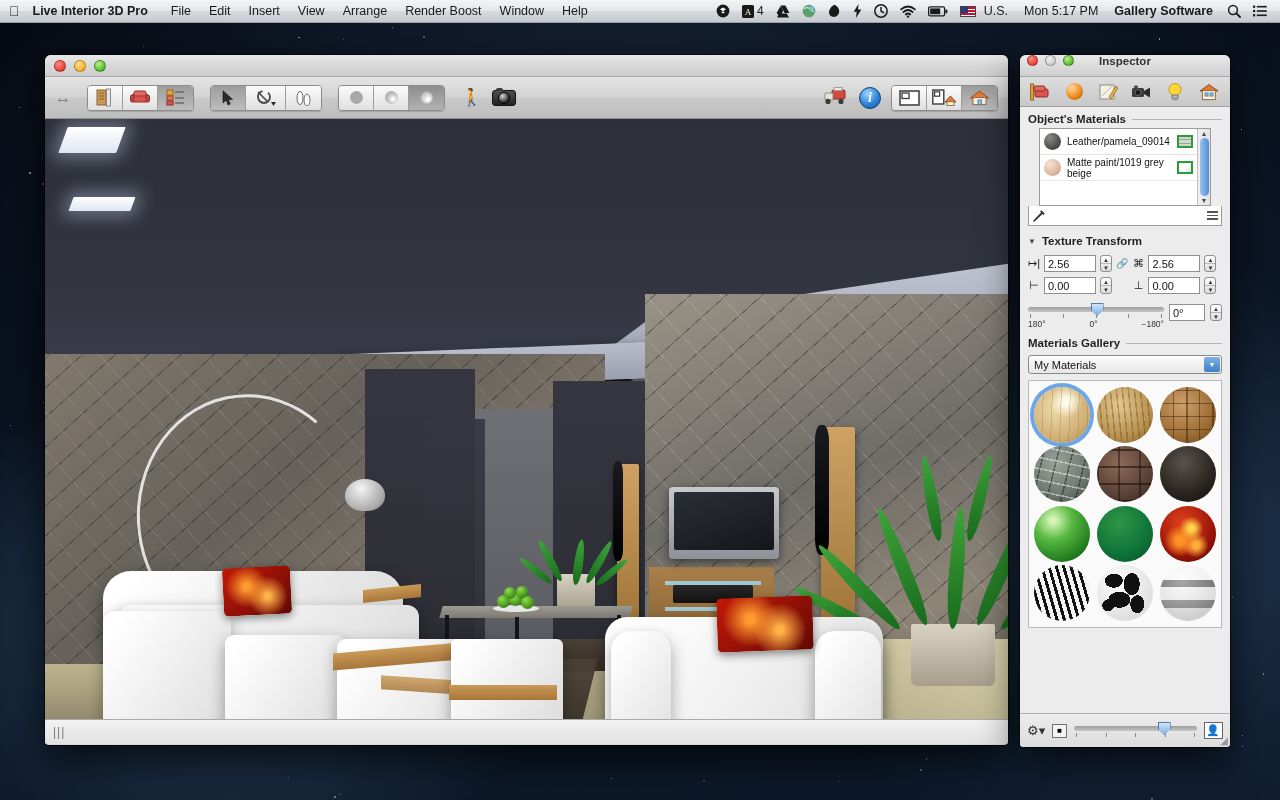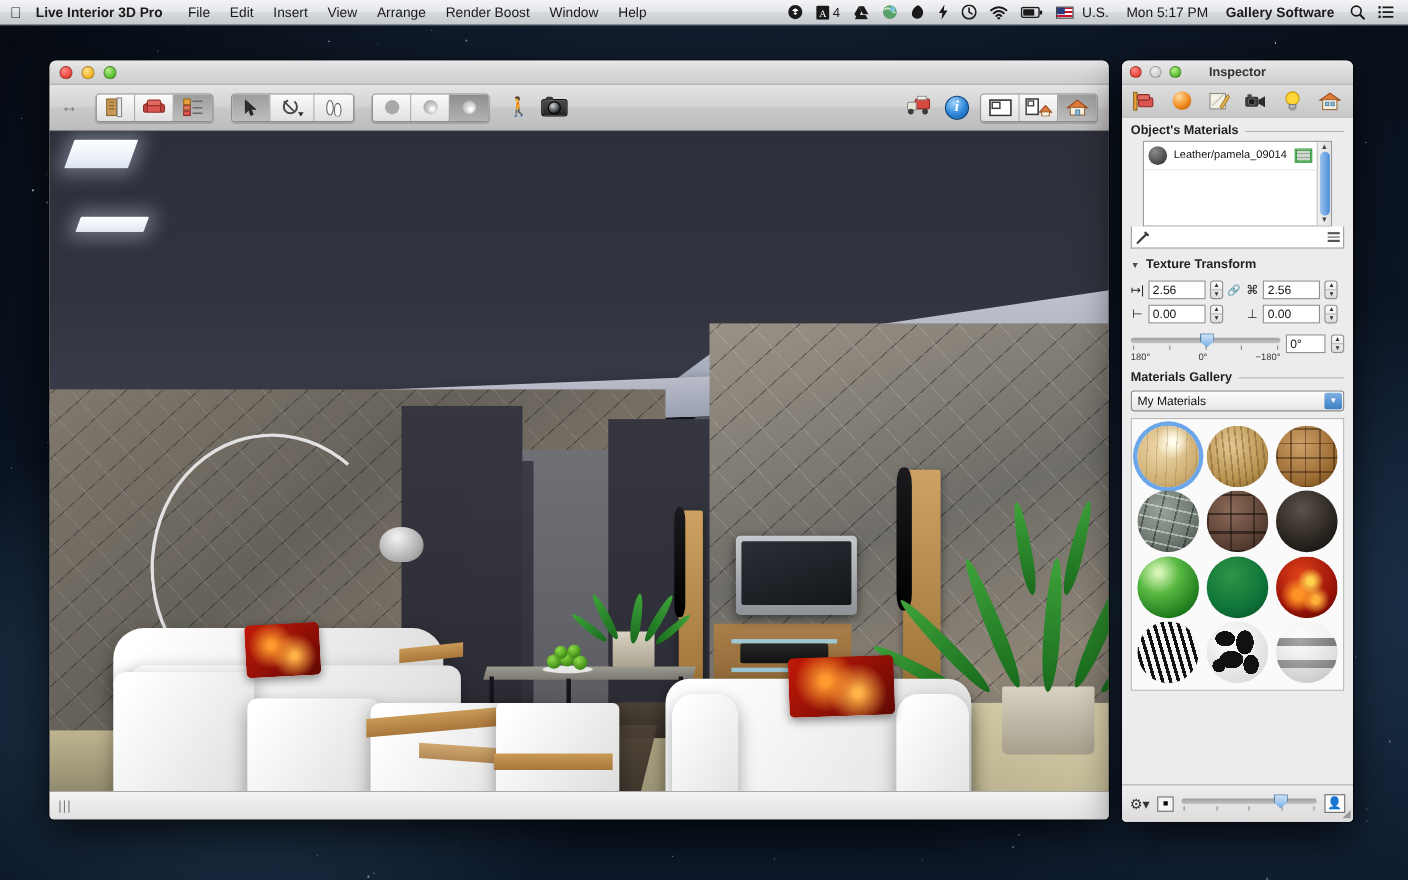--- a/index.html
+++ b/index.html
@@ -202,21 +202,21 @@
   .apples { background:radial-gradient(circle at 35% 30%,#8fdc4a,#3f8c16 70%,#2a6310); border-radius:50%; }
 
   
   .inspector {
     position:absolute; left:1020px; top:55px; width:210px; height:692px;
     background:#ececec; border-radius:6px 6px 4px 4px; overflow:hidden;
     box-shadow:0 14px 40px rgba(0,0,0,.75), 0 0 0 1px rgba(0,0,0,.55);
   }
   .ins-title {
     height:22px; background:linear-gradient(to bottom,#e9e9e9,#cfcfcf);
-    border-bottom:1px solid #a8a8a8; display:flex; align-items:center; position:relative;
+    border-bottom:1px solid #a8a8a8; display:flex; align-items:flex-start; position:relative;
   }
   .ins-title .traffic { gap:7px; padding-left:7px; }
   .ins-title .tl { width:11px;height:11px; }
   .ins-title .lbl {
     position:absolute; left:0; right:0; text-align:center; font-size:11.5px; font-weight:bold; color:#333;
   }
   .ins-tabs {
     height:30px; background:linear-gradient(to bottom,#dddddd,#c8c8c8);
     border-bottom:1px solid #a0a0a0; display:flex; align-items:center; justify-content:space-around; padding:0 4px;
   }
@@ -895,20 +895,25 @@
       <span class="rule"></span>
     </div>
 
     <div class="mat-list">
       <div class="mat-rows">
         <div class="mat-row">
           <span class="mat-sphere" style="background:radial-gradient(circle at 34% 28%,#8b8c89,#4f504e 60%,#2e2f2d)"></span>
           <span class="mat-name">Leather/pamela_09014</span>
           <span class="mat-badge" style="background:repeating-linear-gradient(0deg,#cfd8cf 0 3px,#9aa89a 3px 4px);border-color:#2f9a3a;box-shadow:0 0 0 1px #2f9a3a inset"></span>
         </div>
+        <div class="mat-row tall">
+          <span class="mat-sphere" style="background:radial-gradient(circle at 34% 28%,#f6e3d4,#dcb9a0 60%,#b38c72)"></span>
+          <span class="mat-name">Matte paint/1019 grey beige</span>
+          <span class="mat-badge" style="background:linear-gradient(135deg,#fff 55%,#cfcfcf);border-color:#2f9a3a;box-shadow:0 0 0 1px #2f9a3a inset"></span>
+        </div>
       </div>
       <div class="scrollcol">
         <span class="sc-arrow">▲</span>
         <span class="sc-thumb"></span>
         <span class="sc-arrow">▼</span>
       </div>
     </div>
 
     <div class="picker-bar">
       <span class="left">

